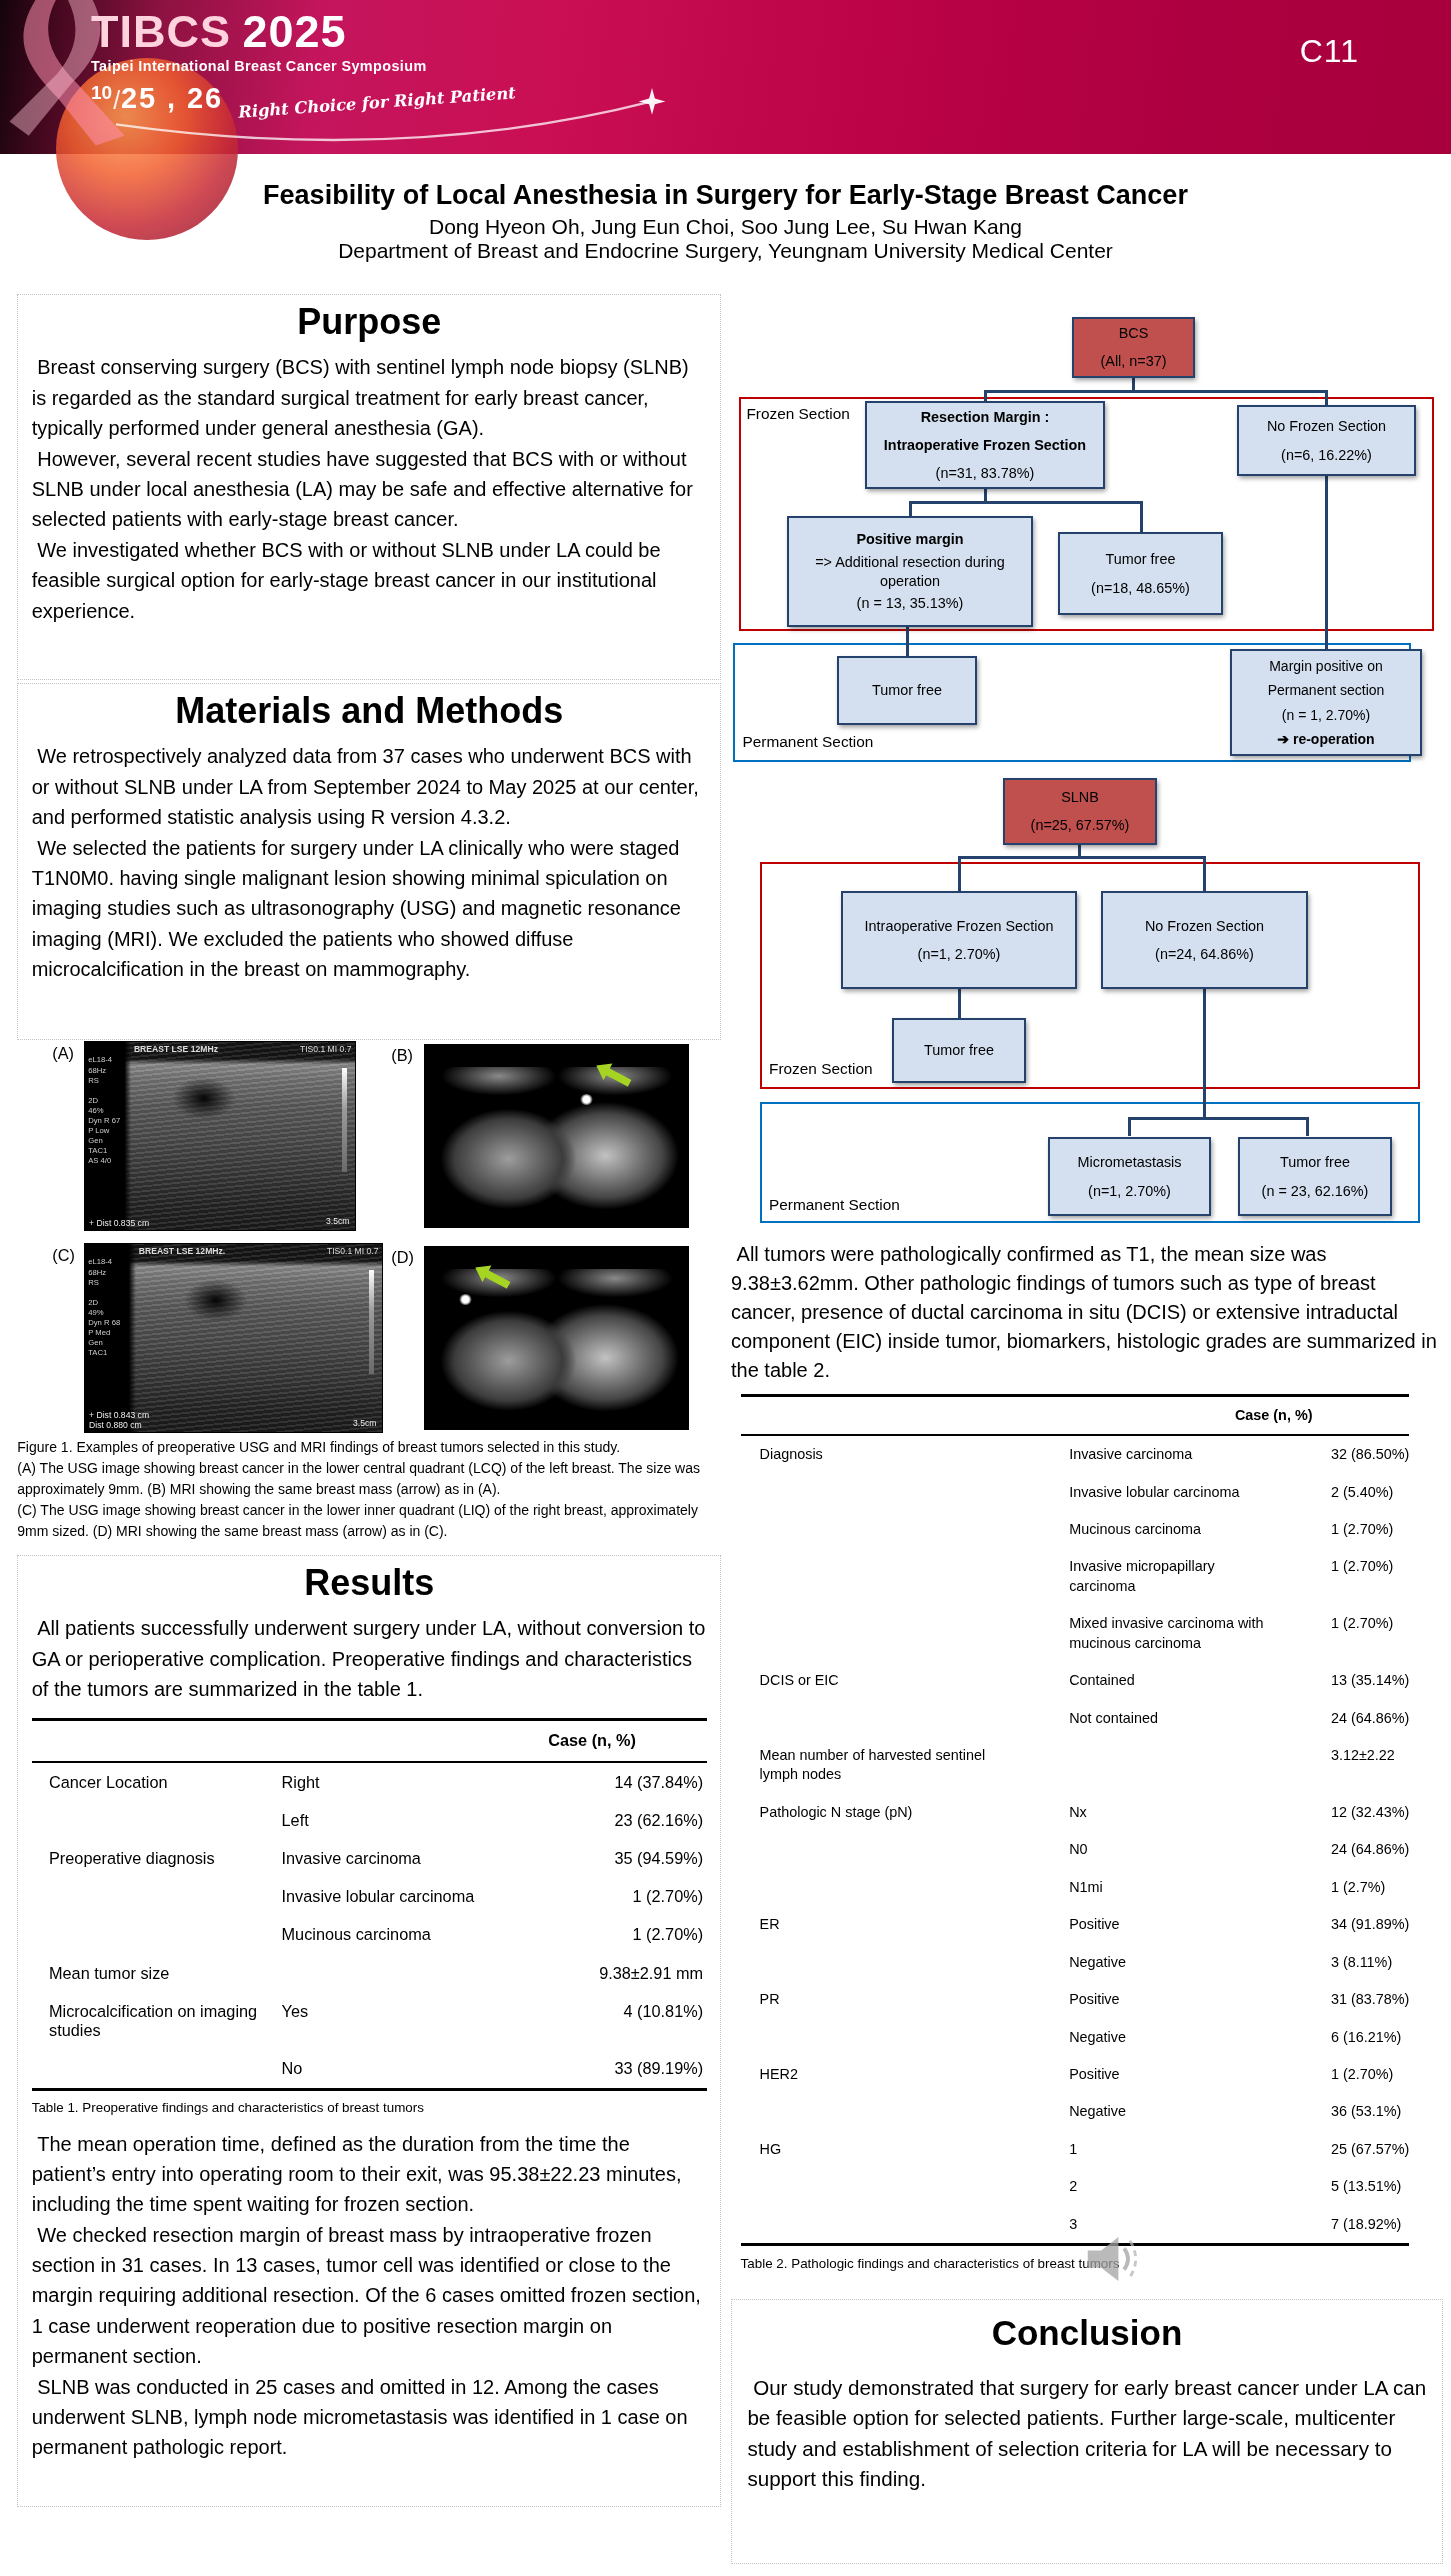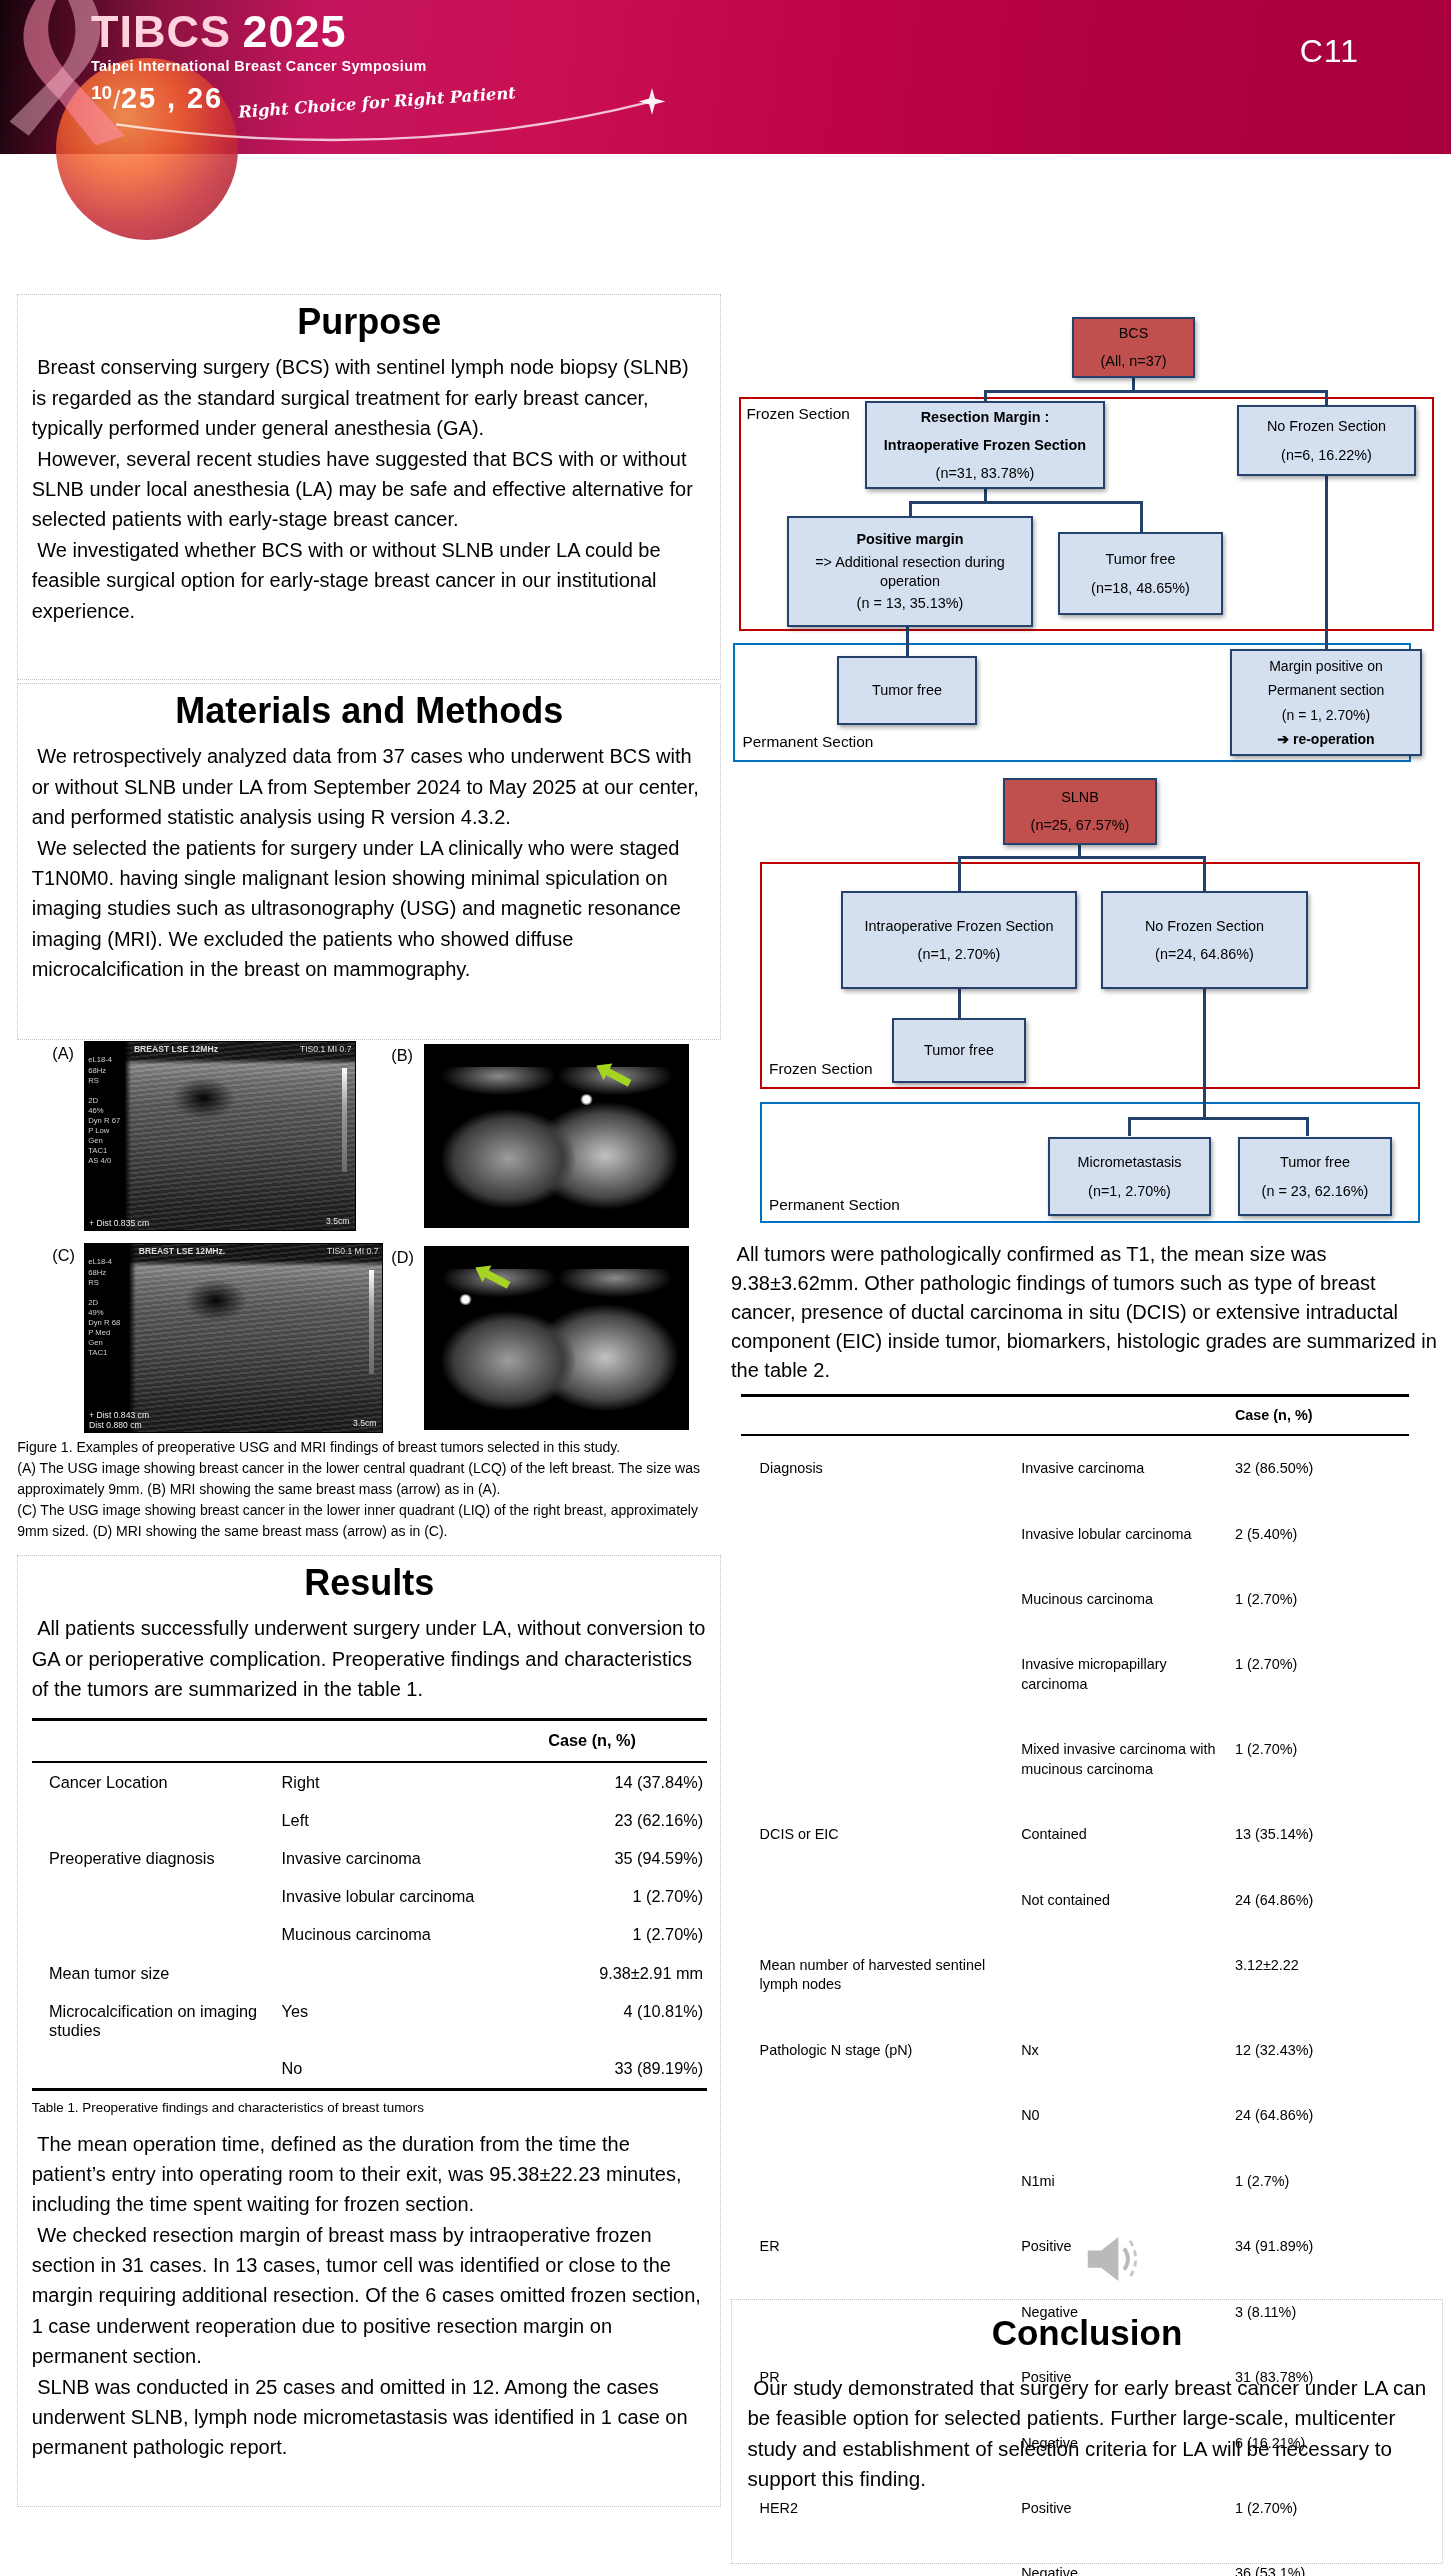--- a/index.html
+++ b/index.html
@@ -77,21 +77,21 @@
   .tbl { width:100%; }
   .t-top { border-top:3.8px solid #000; }
   .t-head { display:grid; padding:9.6px 0 11.5px 0; border-bottom:2.9px solid #000; font-weight:bold; }
   .t-bot { border-bottom:3.8px solid #000; }
   .t-row { display:grid; align-items:start; }
   .t1 .t-row { grid-template-columns:37% 40% 23%; padding:9.6px 0; font-size:16.3px; }
   .t1 .t-head span { margin-left:76.5%; font-size:16.3px; }
   .t1 .t-cat { padding-left:17.3px; }
   .t1 .t-val { text-align:right; padding-right:3.8px; }
   .t1-caption, .t2-caption { font-size:13.4px; margin-top:9.6px; }
-  .t2 .t-row { grid-template-columns:42% 32% 26%; padding:23px 0; font-size:14.4px; line-height:1.35; }
+  .t2 .t-row { grid-template-columns:42% 32% 26%; padding:9px 0; font-size:14.4px; line-height:1.35;gap:48px; }
   .t2 .t-head span { margin-left:74%; font-size:14.4px; }
   .t2 .t-cat { padding-left:19px; }
 
   
   .flow { position:absolute; left:0; width:712px; height:459px; }
   .region { position:absolute; border:2.9px solid; }
   .region.red { border-color:#C00000; }
   .region.blue { border-color:#0070C0; }
   .rlabel { position:absolute; font-size:15.4px; }
   .fbox { position:absolute; background:#D4E0F0; border:2.9px solid #24426B;
@@ -137,20 +137,25 @@
     <svg class="swoosh" width="672" height="67" viewBox="0 0 700 70">
       <path d="M0,38 Q300,80 560,14" stroke="#ffffff" stroke-width="2.5" fill="none" opacity="0.75"></path>
       <g opacity="0.95">
         <circle cx="560" cy="14" r="4" fill="#fff"></circle>
         <path d="M560,0 L563,11 L574,14 L563,17 L560,28 L557,17 L546,14 L557,11 Z" fill="#fff"></path>
       </g>
     </svg>
     <div class="code">C11</div>
   </header>
 
+  <section class="title-block">
+    <h1>Feasibility of Local Anesthesia in Surgery for Early-Stage Breast Cancer</h1>
+    <div class="authors">Dong Hyeon Oh, Jung Eun Choi, Soo Jung Lee, Su Hwan Kang</div>
+    <div class="affil">Department of Breast and Endocrine Surgery, Yeungnam University Medical Center</div>
+  </section>
 
   <div class="col-left">
 
     <section class="sec dotted" style="left:0;top:294px;width:704px;height:386px;">
       <h2>Purpose</h2>
       <p> Breast conserving surgery (BCS) with sentinel lymph node biopsy (SLNB) is regarded as the standard surgical treatment for early breast cancer, typically performed under general anesthesia (GA).</p>
       <p> However, several recent studies have suggested that BCS with or without SLNB under local anesthesia (LA) may be safe and effective alternative for selected patients with early-stage breast cancer.</p>
       <p> We investigated whether BCS with or without SLNB under LA could be feasible surgical option for early-stage breast cancer in our institutional experience.</p>
     </section>
 

